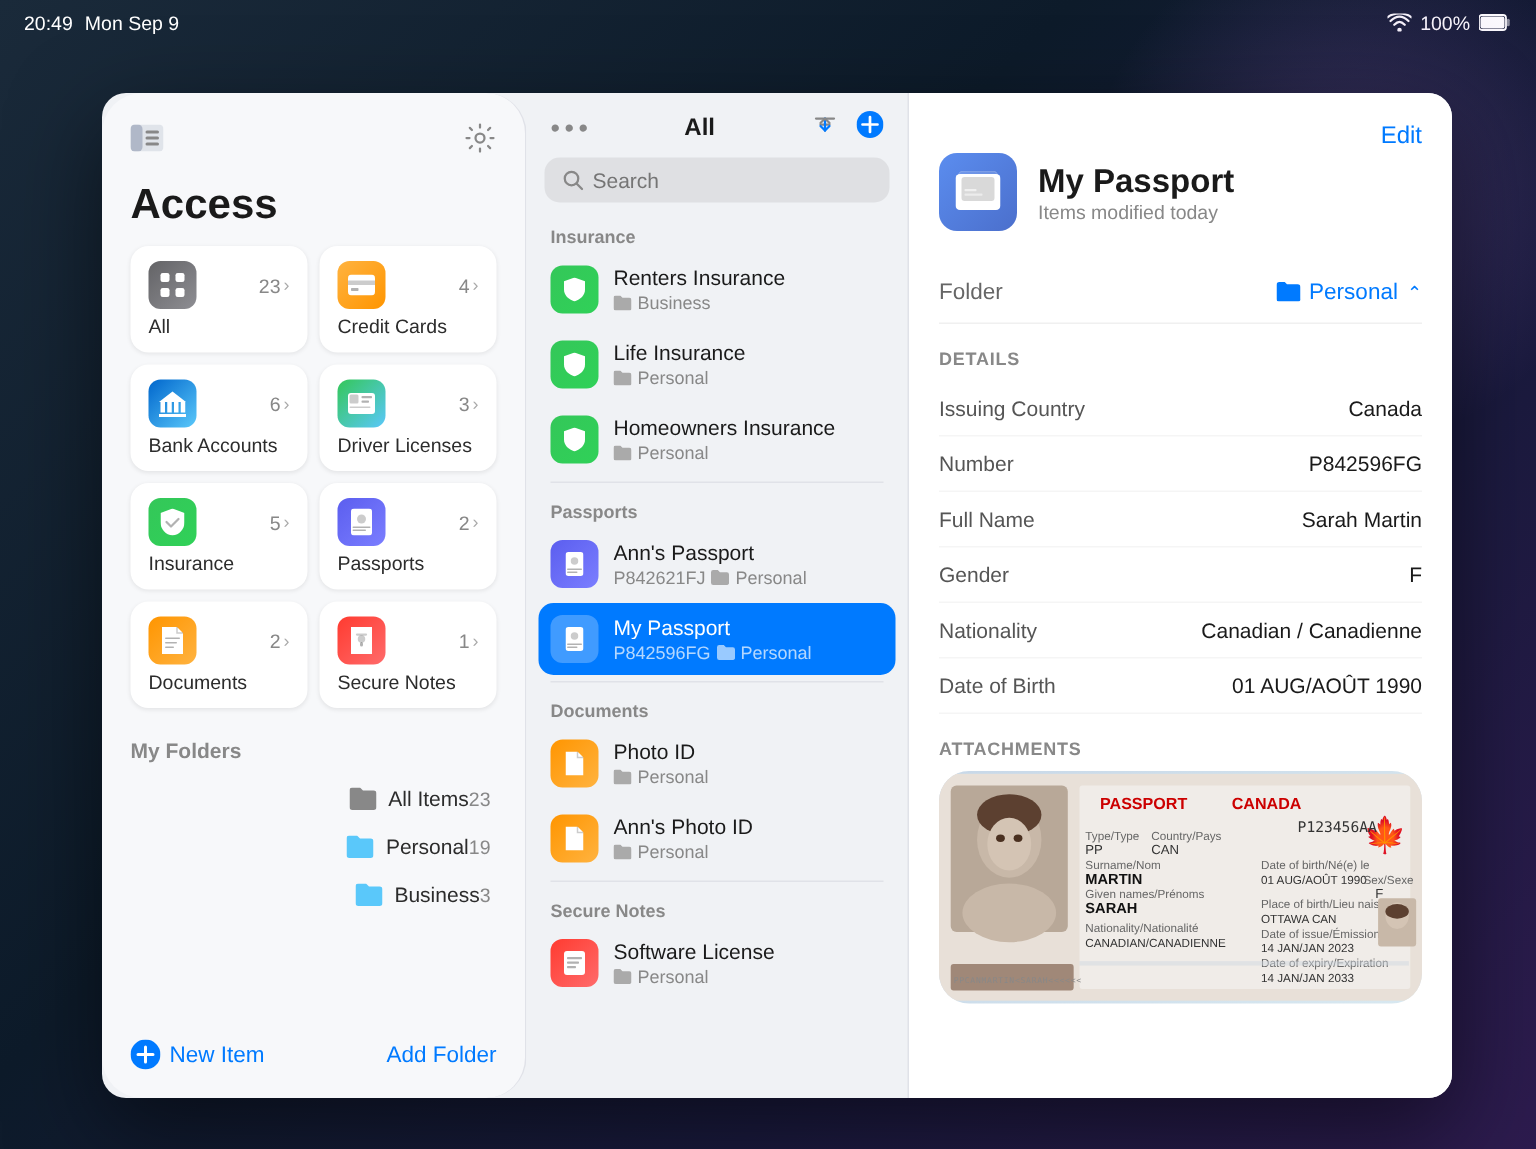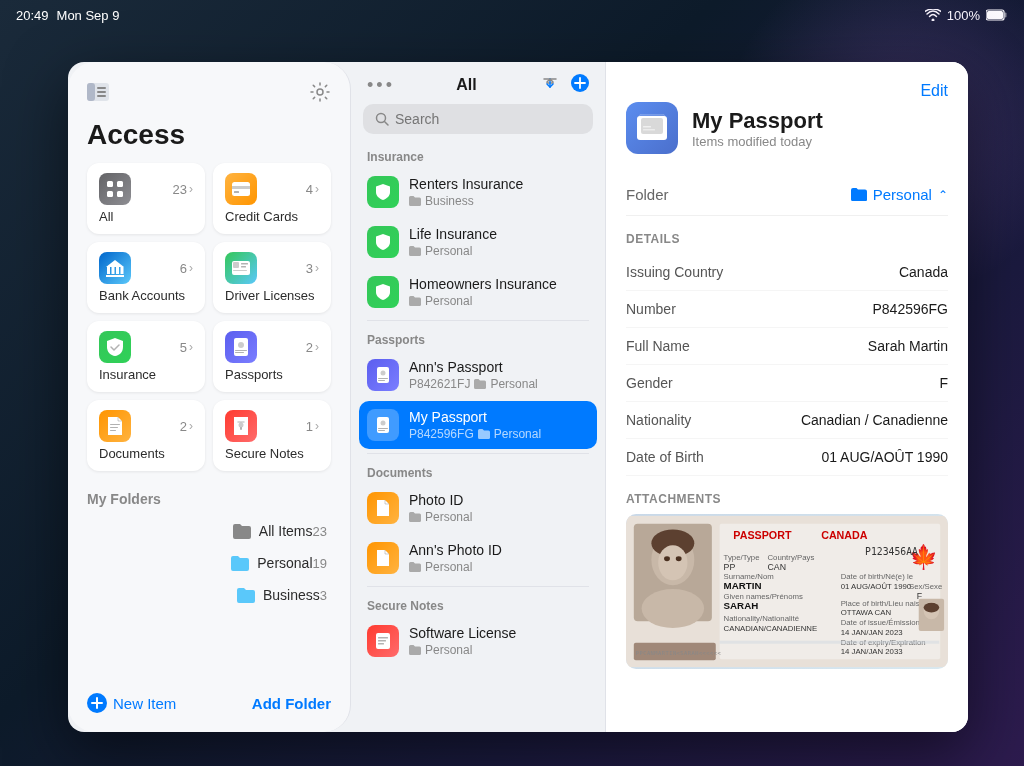--- a/index.html
+++ b/index.html
@@ -164,21 +164,21 @@
       display: flex;
       align-items: center;
       gap: 6px;
       font-size: 15px;
       font-weight: 500;
       color: #007AFF;
       cursor: pointer;
     }
     .add-folder-btn {
       font-size: 15px;
-      font-weight: 700;
+      font-weight: 400;
       color: #007AFF;
       cursor: pointer;
     }
 
     
     .middle-panel {
       width: 255px;
       background: #f0f2f5;
       border-right: 1px solid #e0e2e8;
       display: flex;
@@ -382,21 +382,21 @@
       font-size: 12px;
       font-weight: 600;
       color: #888;
       margin-top: 16px;
       margin-bottom: 8px;
       letter-spacing: 0.5px;
     }
     .passport-image {
       width: 100%;
       height: 155px;
-      border-radius: 10px;
+      border-radius: 20px;
       overflow: hidden;
       background: linear-gradient(135deg, #c8d8e8, #d8e8f0);
       position: relative;
       display: flex;
       align-items: center;
     }
     .icon-passport {
       background: linear-gradient(135deg, #5B5EEF, #7B7EFF);
       color: white;
     }

